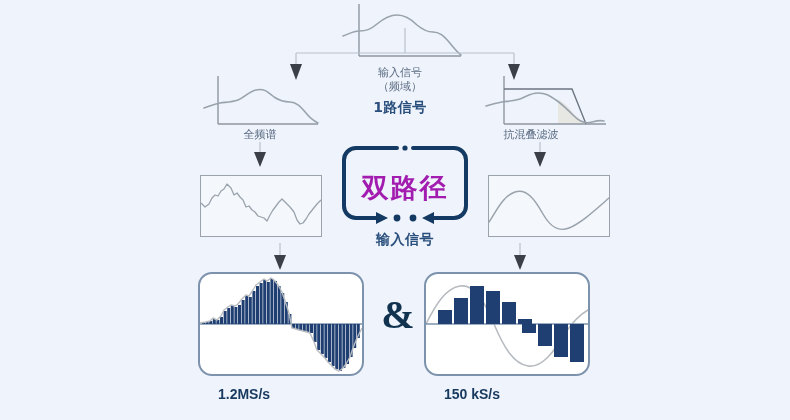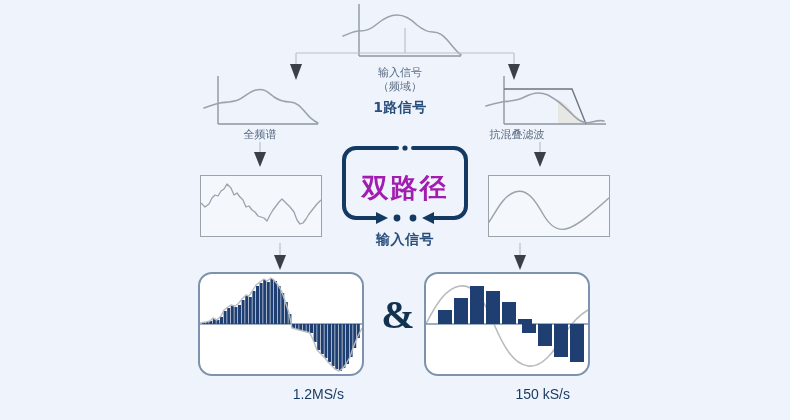--- a/index.html
+++ b/index.html
@@ -19,23 +19,23 @@
     text-align:center;
     color:#5a6b80;
     font-size:11px;
     line-height:14px;
     white-space:nowrap;
     font-family:"DejaVu Sans","Liberation Sans",sans-serif;
   }
   .lbl.sub{font-size:14px;color:#2a4f7c;font-weight:bold;letter-spacing:.5px;}
   .rate{
     position:absolute;
-    text-align:right;
+    text-align:left;
     font-size:14px;
-    font-weight:normal;
+    font-weight:bold;
     color:#17395e;
     white-space:nowrap;
     font-family:"Liberation Sans","DejaVu Sans",sans-serif;
   }
 
   
   svg{display:block;overflow:visible;}
 
   
   #badge{
@@ -110,21 +110,21 @@
       <path d="M76,28 C82,30 86,34 92,42 L104,52 L76,52 Z" fill="#e6e6e2" opacity="0.95"></path>
       <line x1="22" y1="4" x2="22" y2="52" stroke="#8e96a0" stroke-width="1.4"></line>
       <line x1="22" y1="52" x2="124" y2="52" stroke="#8e96a0" stroke-width="1.4"></line>
 
       <polyline points="22,17 90,17 104,52" fill="none" stroke="#6d7680" stroke-width="1.4"></polyline>
 
       <path d="M4,34 C10,32 14,31 20,30 C28,29 32,29 38,27 C44,25 48,21 56,21
                C64,21 68,24 74,28 C80,32 84,36 92,44 C98,50 104,52 110,50 C114,49 118,48 122,49" fill="none" stroke="#9aa3ac" stroke-width="1.6" stroke-linecap="round"></path>
     </svg>
   </div>
-  <div class="lbl" style="left:454px;top:128px;width:126px;">抗混叠滤波</div>
+  <div class="lbl" style="left:468px;top:128px;width:126px;">抗混叠滤波</div>
 
   <svg class="abs" style="left:240px;top:142px;" width="40" height="26">
     <line x1="20" y1="0" x2="20" y2="10" stroke="#b9c2cc" stroke-width="1.2"></line>
     <polygon points="14,10 26,10 20,25" fill="#3a3f48"></polygon>
   </svg>
   <svg class="abs" style="left:520px;top:142px;" width="40" height="26">
     <line x1="20" y1="0" x2="20" y2="10" stroke="#b9c2cc" stroke-width="1.2"></line>
     <polygon points="14,10 26,10 20,25" fill="#3a3f48"></polygon>
   </svg>
 

